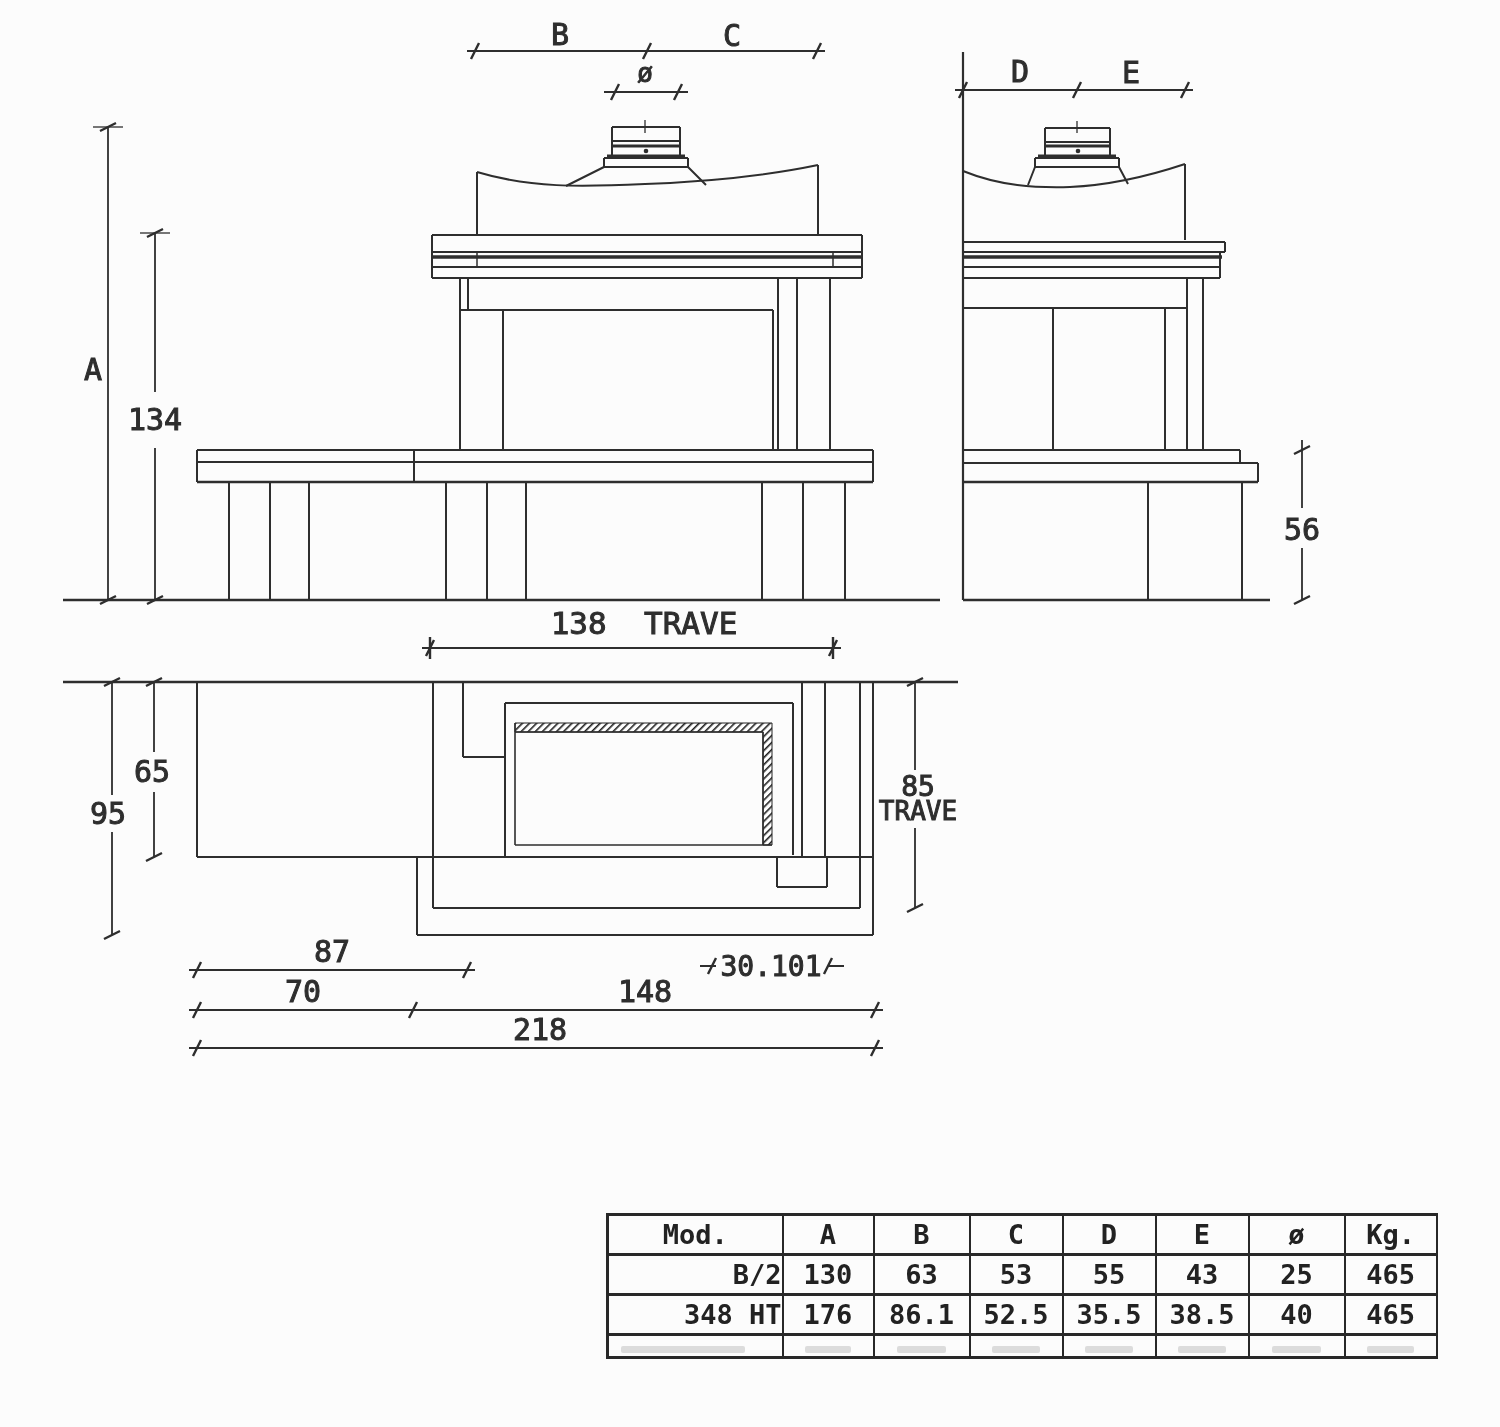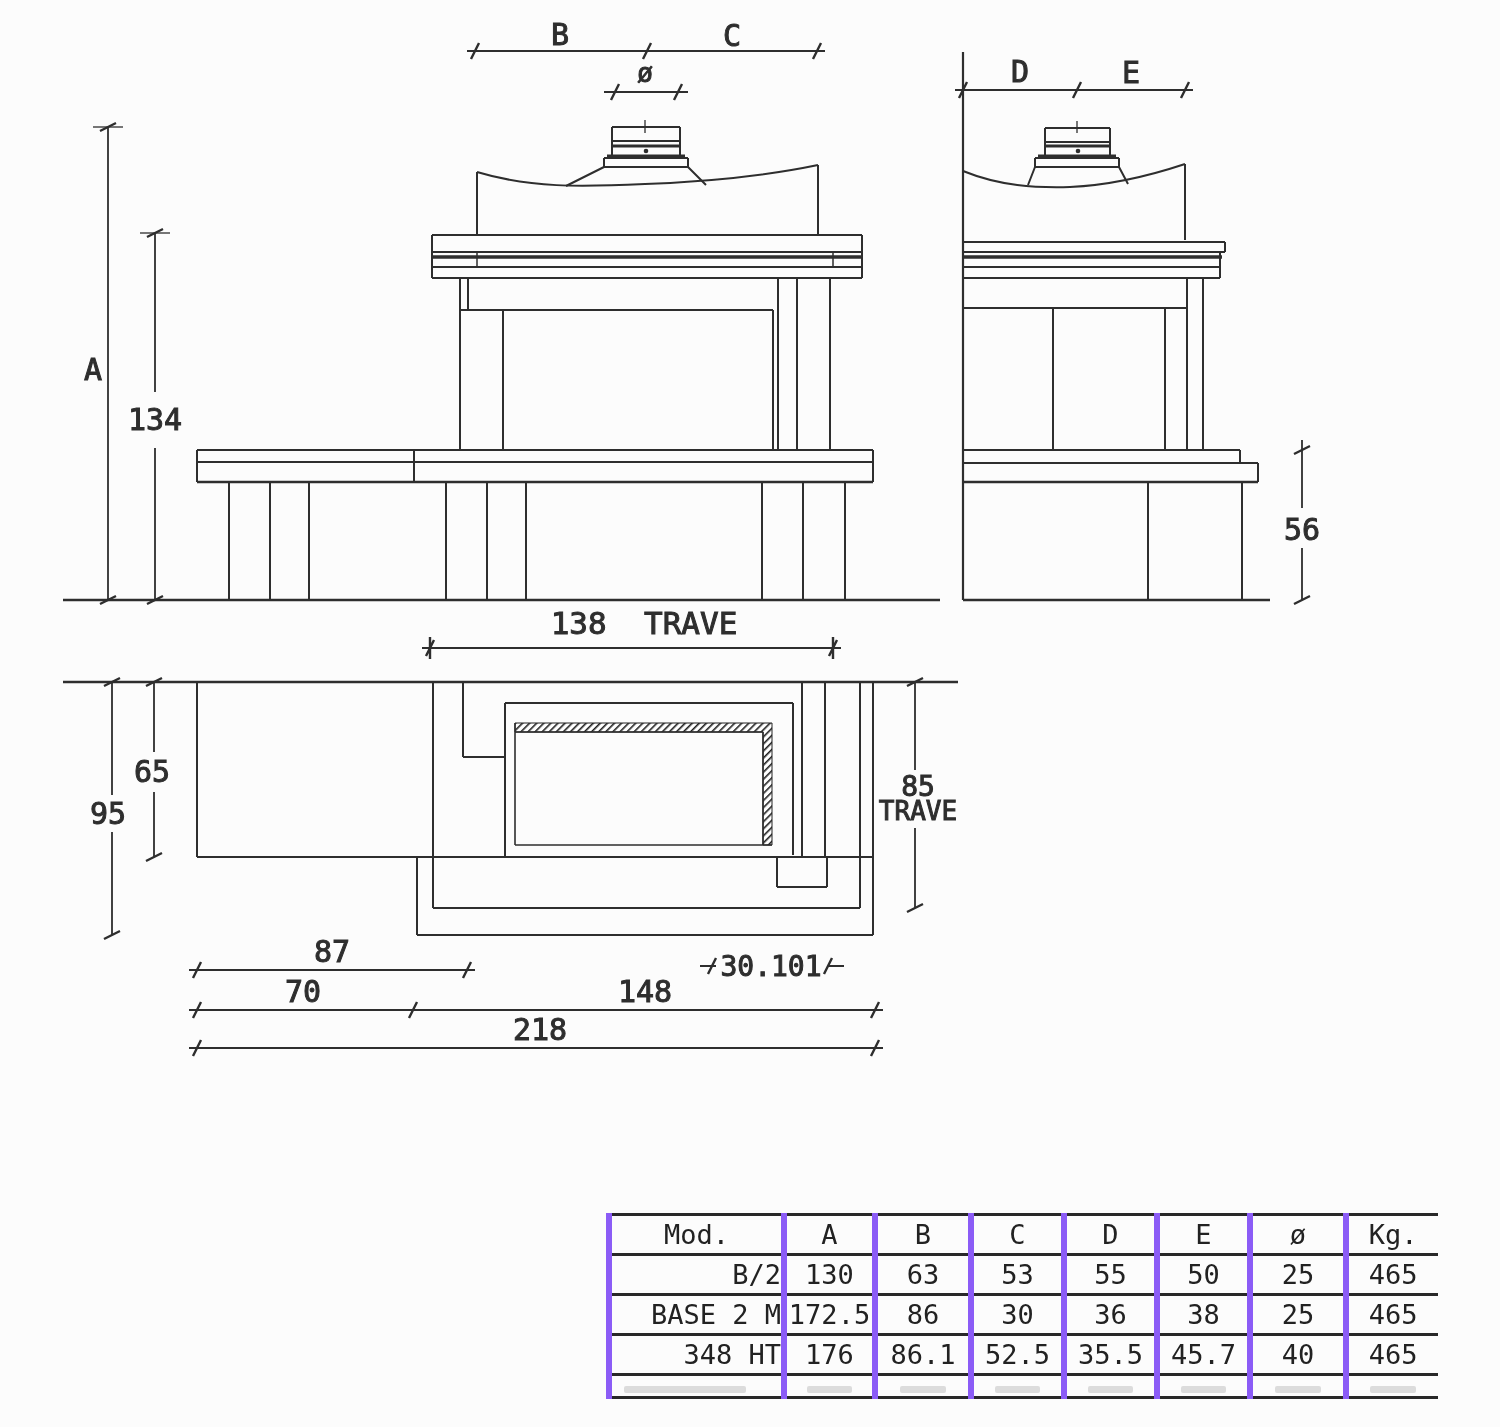--- a/index.html
+++ b/index.html
@@ -18,25 +18,25 @@
   .dim-table{
     position:absolute;left:606px;top:1213px;width:832px;height:214px;
     overflow:hidden;
   }
   .dim-table table{
     border-collapse:collapse;table-layout:fixed;width:830px;
     font-family:"DejaVu Sans Mono", monospace;
     font-size:27px;color:#222;
   }
   .dim-table td,.dim-table th{
-    border-left:6px solid #8b5cf6;
+    border-left:1px solid #8b5cf6;
     border-right:2px solid #282828;
     height:37px;
     text-align:center;
-    font-weight:normal;
+    font-weight:bold;
     padding:0;
     white-space:pre;
     overflow:hidden;
   }
   .dim-table tr{border-top:3px solid #282828;}
   .dim-table table{border:3px solid #282828;}
   .dim-table td.model{text-align:right;padding-left:16px;}
   .dim-table tr.partial{height:20px;}
   .dim-table tr.partial td{height:20px;}
   .smudge{
@@ -219,41 +219,31 @@
         <th>E</th>
         <th>ø</th>
         <th>Kg.</th>
       </tr>
       <tr>
         <td class="model">B/2</td>
         <td>130</td>
         <td>63</td>
         <td>53</td>
         <td>55</td>
-        <td>50</td>
-        <td>25</td>
-        <td>465</td>
-      </tr>
-      <tr>
-        <td class="model">BASE 2 M</td>
-        <td>172.5</td>
-        <td>86</td>
-        <td>30</td>
-        <td>36</td>
-        <td>38</td>
+        <td>43</td>
         <td>25</td>
         <td>465</td>
       </tr>
       <tr>
         <td class="model">348 HT</td>
         <td>176</td>
         <td>86.1</td>
         <td>52.5</td>
         <td>35.5</td>
-        <td>45.7</td>
+        <td>38.5</td>
         <td>40</td>
         <td>465</td>
       </tr>
       <tr class="partial">
         <td><span class="smudge wide"></span></td>
         <td><span class="smudge"></span></td>
         <td><span class="smudge"></span></td>
         <td><span class="smudge"></span></td>
         <td><span class="smudge"></span></td>
         <td><span class="smudge"></span></td>

